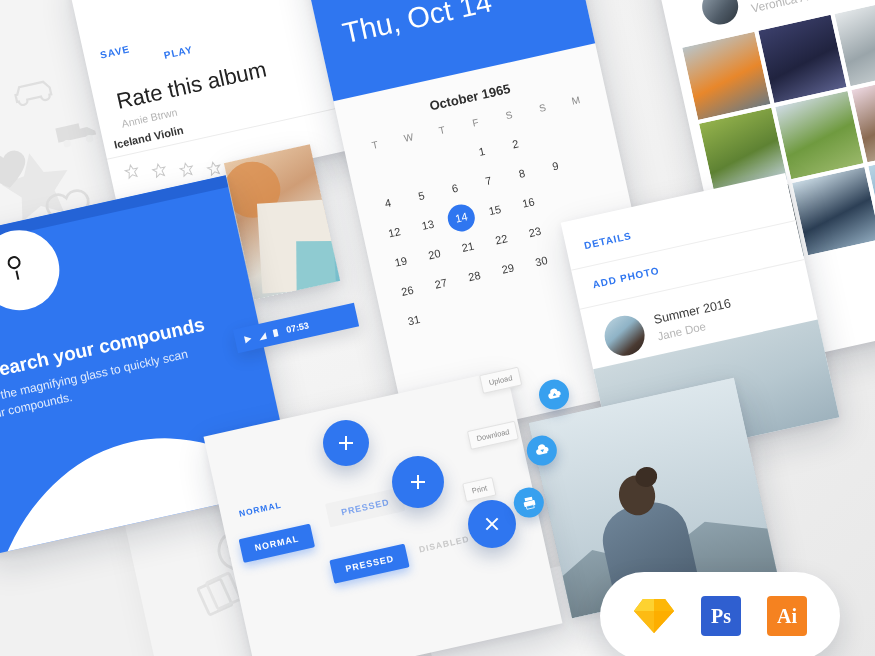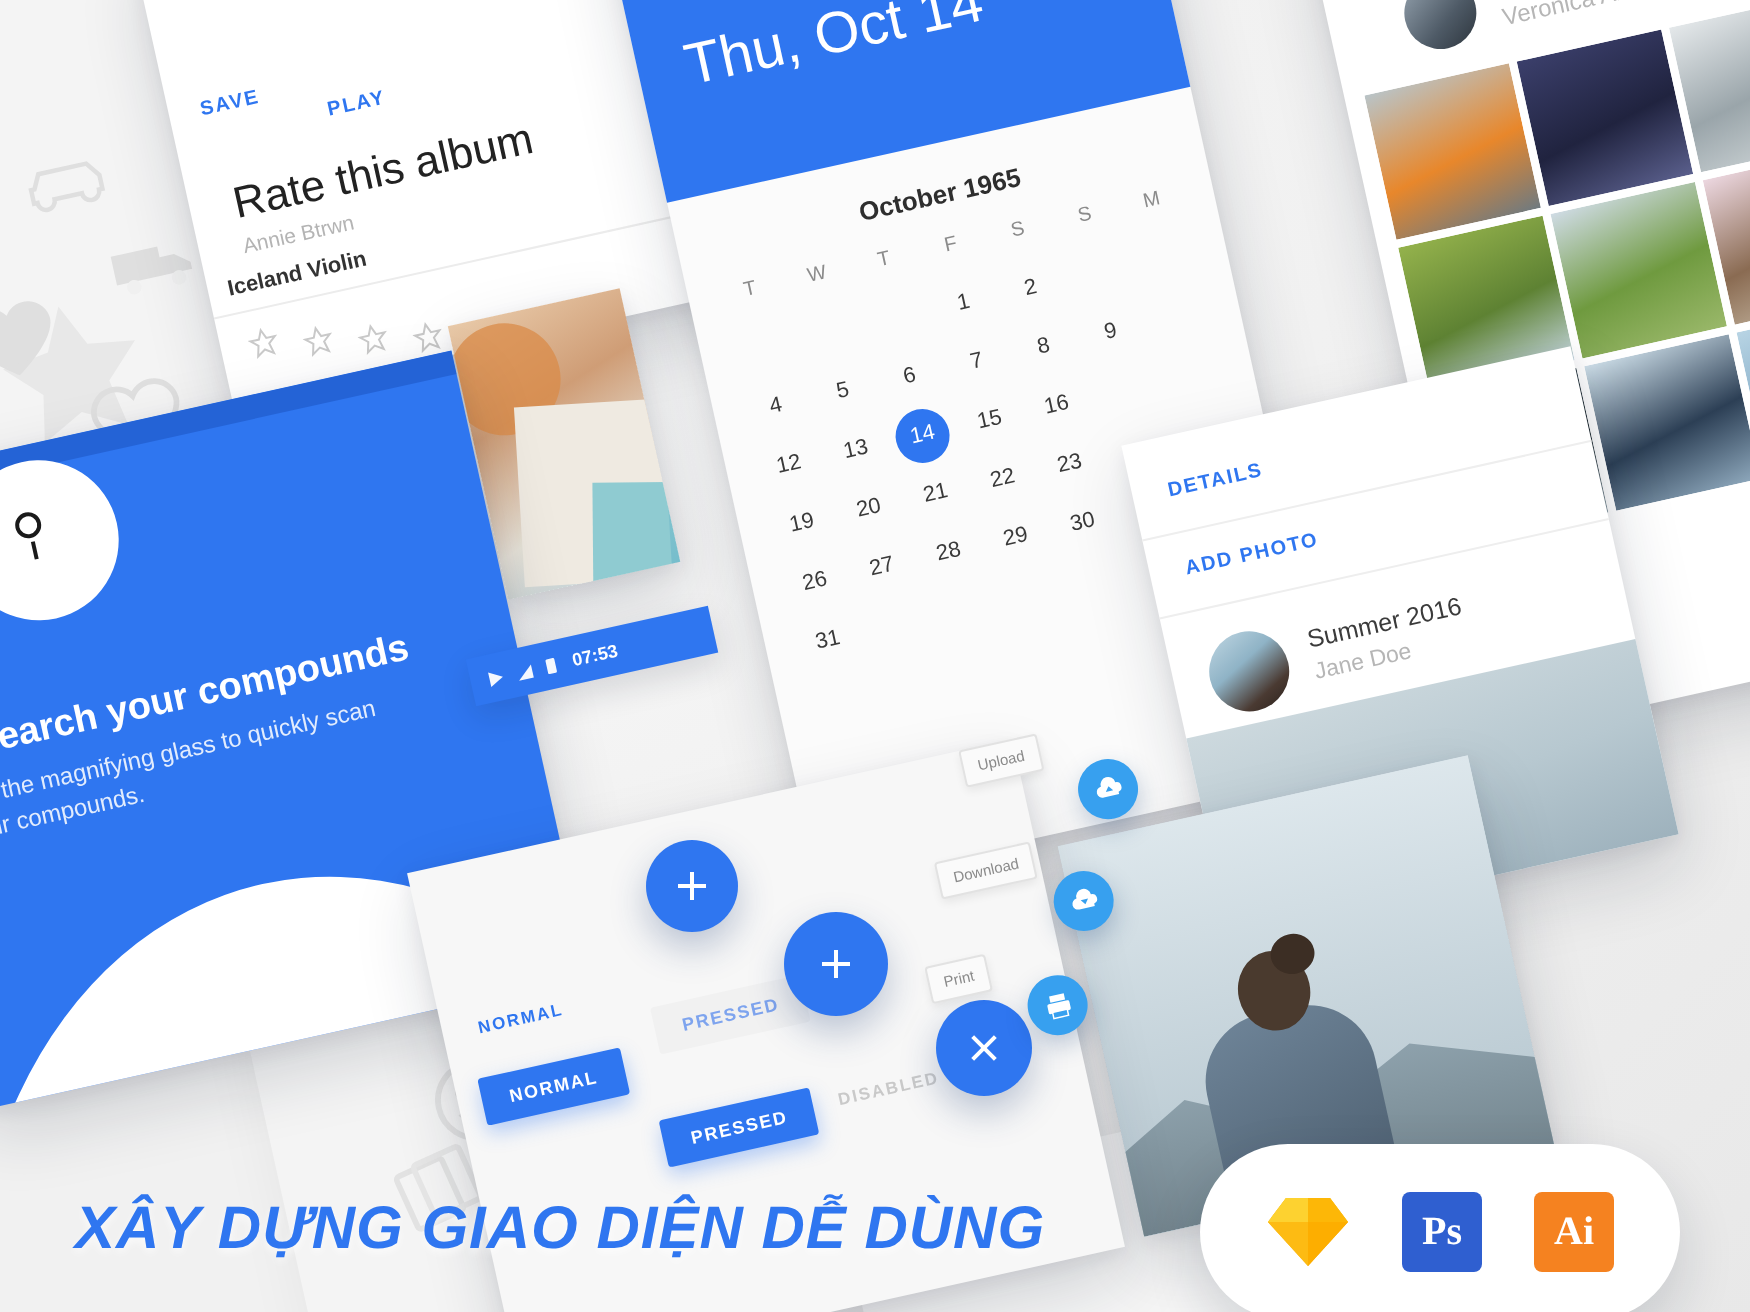--- a/index.html
+++ b/index.html
@@ -552,14 +552,13 @@
       <path d="M10 2h22l9 12-20 22L1 14z" fill="#f7a400"></path>
       <path d="M10 2h22l9 12H1z" fill="#fdd231"></path>
       <path d="M21 2 L32 2 L41 14 L21 36 Z" fill="#fdb300" opacity=".85"></path>
       <path d="M10 2 L21 2 L21 36 L1 14 Z" fill="#fdd231" opacity=".9"></path>
       <path d="M1 14h40L21 36z" fill="#fdad00" opacity=".55"></path>
     </svg>
     <span class="logo-sq" style="background:#2f5fd0;">Ps</span>
     <span class="logo-sq" style="background:#f58220;">Ai</span>
   </div>
 
-  <div id="headline">XÂY DỰNG GIAO DIỆN DỄ DÙNG</div>
 </div>
 
 </body></html>

